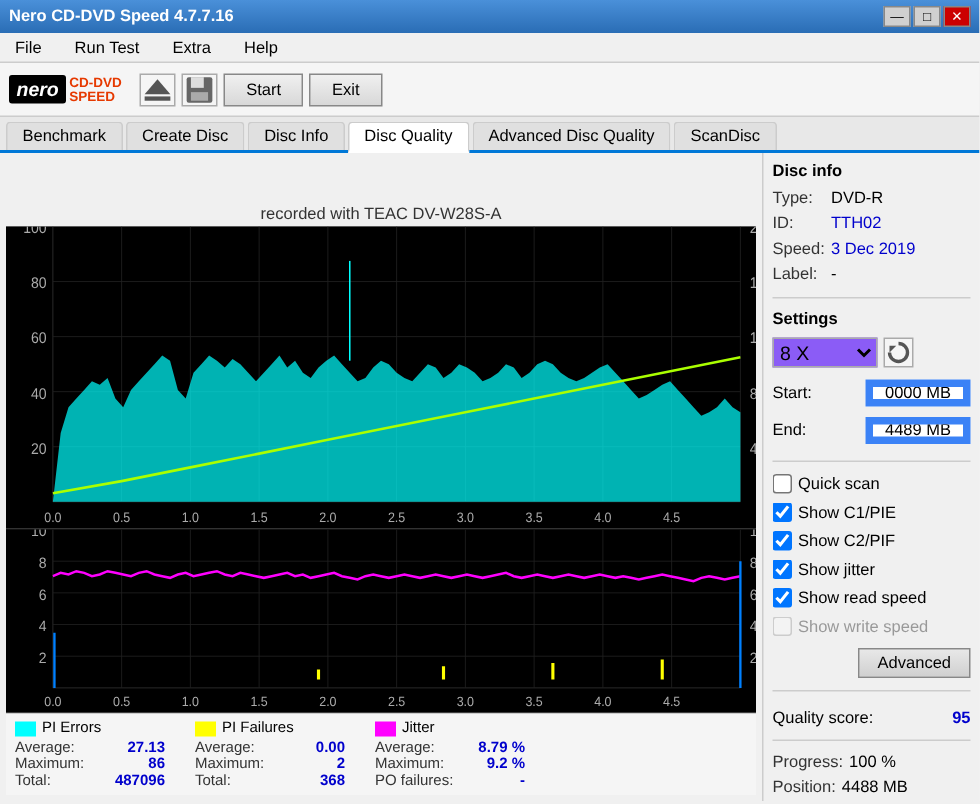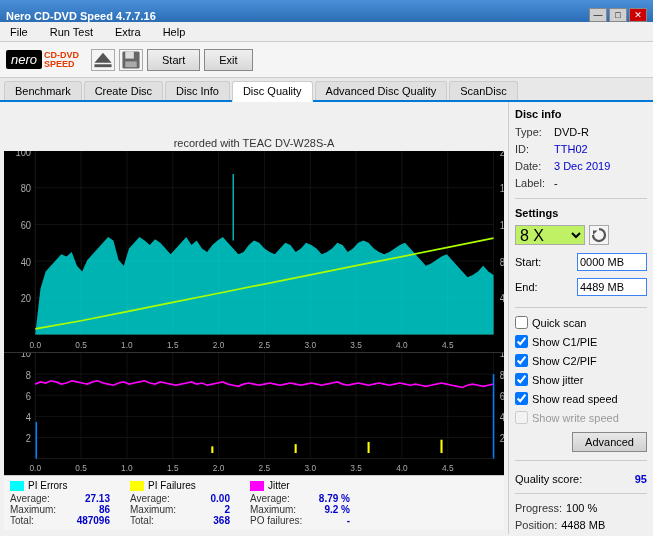--- a/index.html
+++ b/index.html
@@ -4,21 +4,21 @@
   <style>
     * { box-sizing: border-box; margin: 0; padding: 0; }
     body { font-family: 'Segoe UI', Arial, sans-serif; font-size: 11px; background: #f0f0f0; width: 653px; height: 536px; overflow: hidden; }
     
     
     .title-bar {
       background: linear-gradient(to bottom, #4a90d9, #2a6db5);
       color: white;
       height: 22px;
       display: flex;
-      align-items: flex-end;
+      align-items: center;
       justify-content: space-between;
       padding: 0 6px;
       font-size: 11px;
     }
     .title-bar-text { font-weight: bold; font-size: 11px; }
     .title-bar-controls { display: flex; gap: 2px; }
     .title-btn {
       width: 18px; height: 14px;
       background: #d0d0d0;
       border: 1px solid #888;
@@ -53,21 +53,21 @@
     }
     .logo-area {
       display: flex;
       align-items: center;
       margin-right: 8px;
     }
     .nero-logo {
       background: black;
       color: white;
       font-size: 13px;
-      font-weight: normal;
+      font-weight: bold;
       font-style: italic;
       padding: 2px 5px;
       border-radius: 2px;
       margin-right: 2px;
     }
     .cd-speed-logo {
       font-size: 9px;
       color: #e63900;
       font-weight: bold;
       line-height: 1;
@@ -191,33 +191,33 @@
     .info-value.colored { color: #0000cc; }
     .divider { border-top: 1px solid #ccc; margin: 4px 0; }
     .settings-row {
       display: flex;
       align-items: center;
       gap: 4px;
       margin-bottom: 4px;
     }
     .speed-select {
       border: 1px solid #aaa;
-      font-size: 16px;
+      font-size: 13px;
       height: 20px;
       width: 70px;
-      background: #bef264;
+      background: #8b5cf6;
     }
     .input-field {
-      border: 1px solid #3b82f6;
+      border: 5px solid #3b82f6;
       font-size: 11px;
       height: 18px;
       width: 70px;
       background: white;
       padding: 0 2px;
-      text-align: left;
+      text-align: center;
     }
     .field-row {
       display: flex;
       align-items: center;
       justify-content: space-between;
       margin-bottom: 3px;
       font-size: 11px;
     }
     .checkbox-row {
       display: flex;
@@ -494,21 +494,21 @@
 
     <div class="info-row">
       <span class="info-label">Type:</span>
       <span class="info-value">DVD-R</span>
     </div>
     <div class="info-row">
       <span class="info-label">ID:</span>
       <span class="info-value colored">TTH02</span>
     </div>
     <div class="info-row">
-      <span class="info-label">Date:</span>
+      <span class="info-label">Speed:</span>
       <span class="info-value colored">3 Dec 2019</span>
     </div>
     <div class="info-row">
       <span class="info-label">Label:</span>
       <span class="info-value">-</span>
     </div>
 
     <div class="divider"></div>
 
     <div class="panel-section-title">Settings</div>

